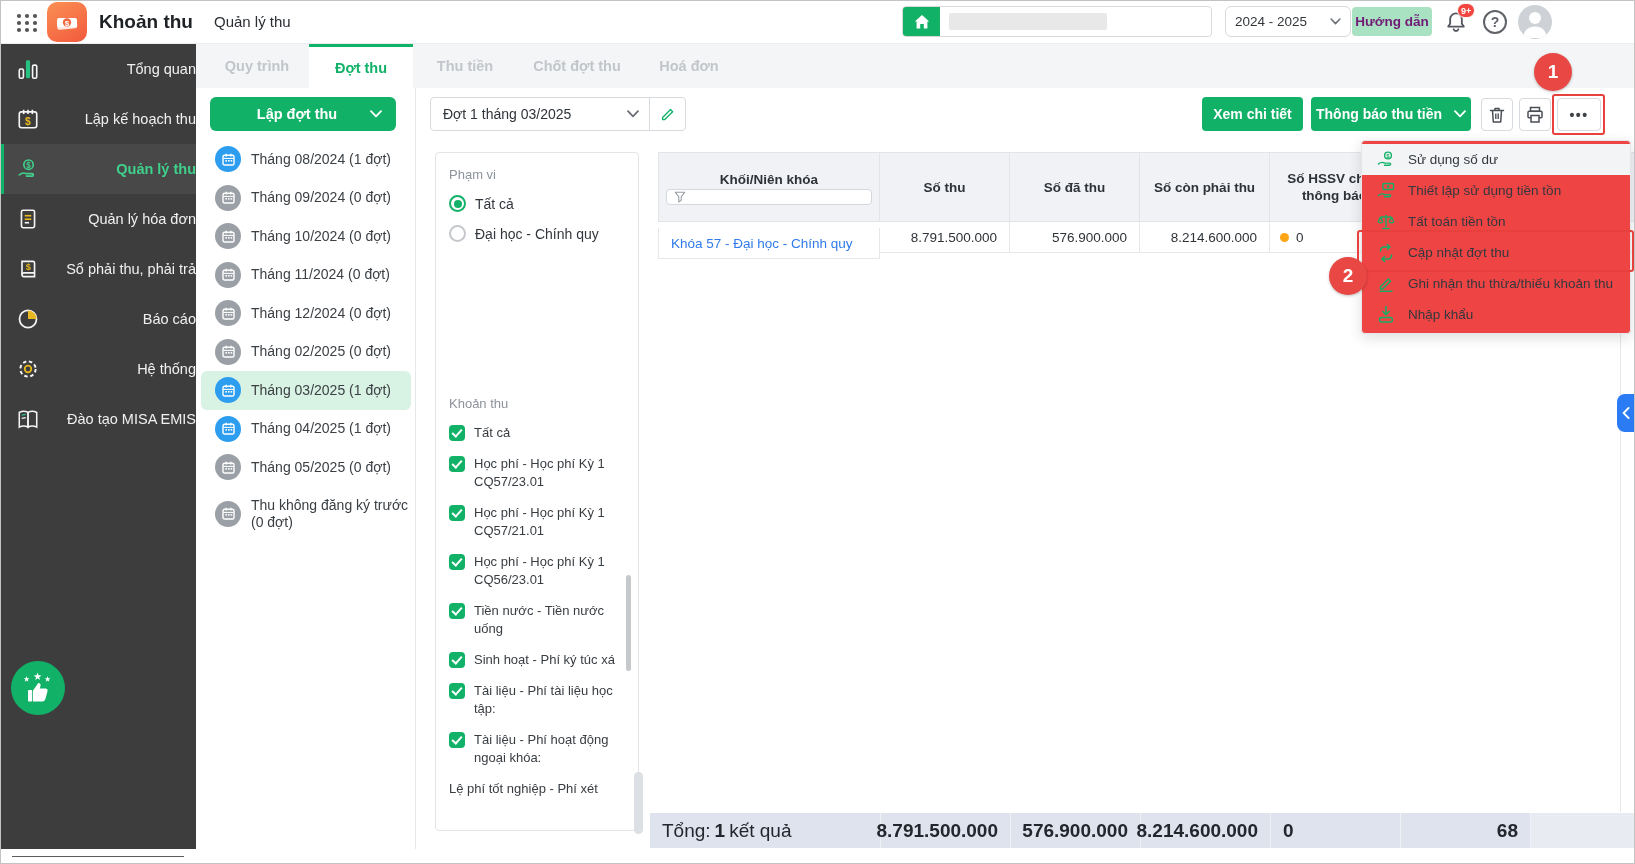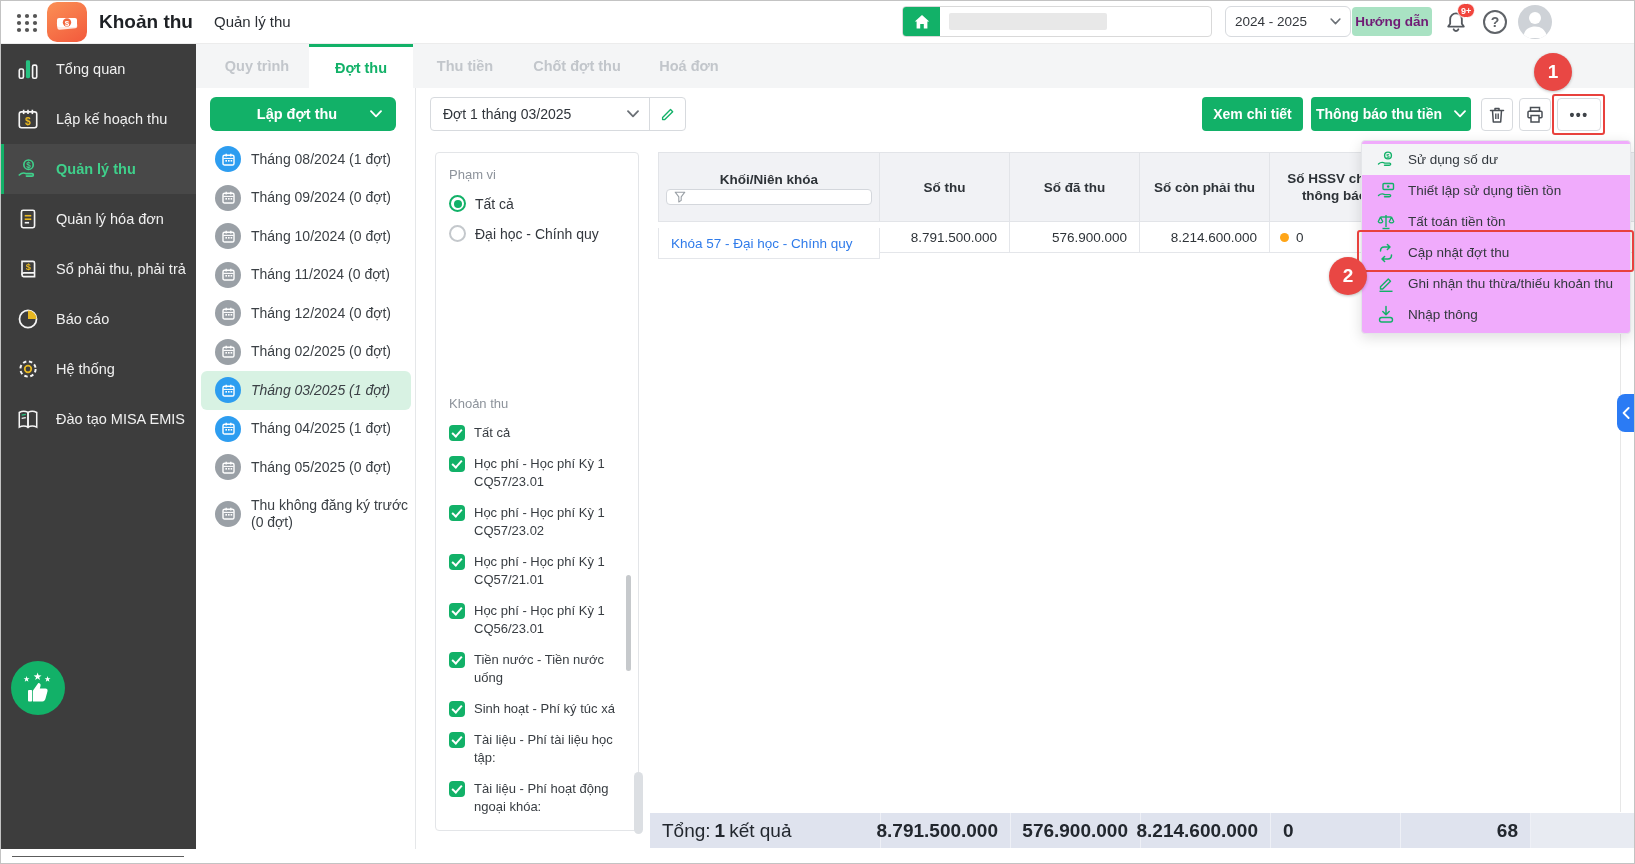--- a/index.html
+++ b/index.html
@@ -20,42 +20,42 @@
   .yearsel { position:absolute; left:1225px; top:6px; width:126px; height:31px; border:1px solid #d7dade; border-radius:6px; display:flex; align-items:center; padding:0 9px; gap:8px; font-size:13.5px; color:#33373c; cursor:pointer; }
   .yearsel span { flex:1; }
   .guide-btn { position:absolute; left:1352px; top:7px; width:80px; height:29px; background:#a9e2c3; color:#701a75; font-weight:bold; font-size:13.5px; border-radius:4px; display:flex; align-items:center; justify-content:center; cursor:pointer; }
   .bell { position:absolute; left:1443px; top:9px; width:26px; height:26px; color:#54585e; cursor:pointer; }
   .bell-badge { position:absolute; left:1457px; top:3px; min-width:18px; height:15px; background:#f1453d; border-radius:8px; border:1.5px solid #fff; color:#fff; font-size:9px; font-weight:bold; display:flex; align-items:center; justify-content:center; padding:0 3px; z-index:2; }
   .help { position:absolute; left:1483px; top:10px; width:24px; height:24px; border:2px solid #5f6368; border-radius:50%; color:#5f6368; font-weight:bold; font-size:14px; display:flex; align-items:center; justify-content:center; cursor:pointer; }
   .avatar { position:absolute; left:1518px; top:5px; width:34px; height:34px; border-radius:50%; background:#ced2d7; overflow:hidden; cursor:pointer; }
 
   
   .sidebar { position:absolute; left:0; top:44px; width:196px; height:805px; background:#3d3d3d; z-index:20; }
-  .side-item { height:50px; display:flex; align-items:center; gap:16px; padding-left:16px; color:#f0f0f0; font-size:14.5px; cursor:pointer; }
+  .side-item { height:50px; display:flex; align-items:center; gap:16px; padding-left:16px; color:#f0f0f0; font-size:14.5px; cursor:pointer;justify-content:space-between; }
   .side-item .sicon { width:24px; height:24px; flex:none; color:#f5f5f5; }
   .side-item.active { background:#484848; border-left:4px solid #12b168; padding-left:12px; color:#3fd08b; font-weight:bold; }
   .side-item.active .sicon { color:#3fd08b; }
   .feedback { position:absolute; left:11px; top:617px; width:54px; height:54px; border-radius:50%; background:#12b168; display:flex; align-items:center; justify-content:center; cursor:pointer; }
   .side-divider { position:absolute; left:12px; top:812px; width:172px; height:1px; background:#5c5c5c; }
 
   
   .tabstrip { position:absolute; left:196px; top:44px; width:1439px; height:44px; background:#f4f5f6; display:flex; padding-left:9px; z-index:10; }
   .tab { width:104px; height:44px; display:flex; align-items:center; justify-content:center; font-size:14.5px; font-weight:bold; color:#c2c6cb; cursor:pointer; }
   .tab.w { width:120px; }
   .tab.active { background:#fff; border-top:3px solid #12b168; color:#12b168; }
 
   
   .monthpanel { position:absolute; left:196px; top:88px; width:220px; height:761px; background:#fff; border-right:1px solid #e5e7e9; z-index:5; }
   .create-btn { position:absolute; left:14px; top:9px; width:186px; height:34px; background:#12b168; border-radius:6px; color:#fff; font-weight:bold; font-size:14.5px; display:flex; align-items:center; cursor:pointer; }
   .create-btn .lbl { flex:1; text-align:center; padding-left:14px; }
   .create-btn .cv { margin-right:14px; }
   .monthlist { position:absolute; left:0; top:52px; width:220px; }
   .month { height:38.5px; display:flex; align-items:center; gap:10px; padding-left:14px; margin:0 5px; border-radius:6px; font-size:14px; color:#3b4045; cursor:pointer; }
   .month.two { height:54px; }
-  .month.sel { background:#d8f2e3;font-style:italic; }
+  .month.sel { background:#d8f2e3; }
   .mico { width:26px; height:26px; border-radius:50%; background:#9aa0a6; display:flex; align-items:center; justify-content:center; flex:none; }
   .mico.blue { background:#2d9df0; }
   .month .mlabel { line-height:17px; }
 
   
   .batch-sel { position:absolute; left:430px; top:97px; width:256px; height:34px; border:1px solid #d7dade; border-radius:4px; background:#fff; display:flex; align-items:center; z-index:6; }
   .batch-sel .txt { flex:1; padding-left:12px; font-size:14px; color:#2f343a; cursor:pointer; }
   .batch-sel .cv { color:#6b7076; margin-right:10px; cursor:pointer; }
   .batch-sel .sep { width:1px; height:33px; background:#d7dade; }
   .batch-sel .pen { width:35px; display:flex; align-items:center; justify-content:center; color:#12b168; cursor:pointer; }
@@ -95,21 +95,21 @@
   
   .tfoot { position:absolute; left:650px; top:813px; width:985px; height:35px; display:grid; grid-template-columns:230px 130px 130px 130px 130px 130px 105px; z-index:4; }
   .tf { background:#dfe3ee; border-left:1px solid #eef0f6; display:flex; align-items:center; font-size:19px; color:#22272e; font-weight:bold; }
   .tf.first { border-left:none; font-weight:normal; padding-left:12px; gap:4px; }
   .tf.first b { font-weight:bold; }
   .tf.num { justify-content:flex-end; padding-right:12px; }
   .tf.left { padding-left:12px; }
   .tf.last { background:#e8ebf2; }
 
   
-  .menu { position:absolute; left:1361px; top:140px; width:270px; background:#f0abfc; border:1px solid #e4e6e9; border-radius:4px; box-shadow:0 4px 14px rgba(0,0,0,.13); padding:3px 0; z-index:45; }
+  .menu { position:absolute; left:1361px; top:140px; width:270px; background:#ef4444; border:1px solid #e4e6e9; border-radius:4px; box-shadow:0 4px 14px rgba(0,0,0,.13); padding:3px 0; z-index:45; }
   .mi { height:31px; display:flex; align-items:center; gap:12px; padding:0 14px; font-size:13.5px; color:#33383e; cursor:pointer; white-space:nowrap; }
   .mi.hover { background:#f3f4f6; }
   .mi .micon { width:20px; height:20px; flex:none; color:#12b168; }
 
   
   .redrect { position:absolute; border:2.5px solid #e8413d; border-radius:3px; z-index:50; pointer-events:none; }
   .r1 { left:1552px; top:94px; width:53px; height:41px; }
   .r2 { left:1357px; top:230px; width:277px; height:42px; }
   .stepc { position:absolute; width:38px; height:38px; border-radius:50%; background:#e94744; color:#fff; font-size:19px; font-weight:bold; display:flex; align-items:center; justify-content:center; z-index:55; box-shadow:0 1px 3px rgba(0,0,0,.25); }
   .c1 { left:1534px; top:53px; } .c2 { left:1329px; top:257px; }
@@ -507,24 +507,20 @@
       <div class="cbrow">
           <span class="cb"></span>
           <span>Tất cả</span>
         </div>
       <div class="cbrow">
           <span class="cb"></span>
           <span>Học phí - Học phí Kỳ 1 CQ57/23.01</span>
         </div>
       <div class="cbrow">
           <span class="cb"></span>
-          <span>Học phí - Học phí Kỳ 1 CQ57/23.02</span>
-        </div>
-      <div class="cbrow">
-          <span class="cb"></span>
           <span>Học phí - Học phí Kỳ 1 CQ57/21.01</span>
         </div>
       <div class="cbrow">
           <span class="cb"></span>
           <span>Học phí - Học phí Kỳ 1 CQ56/23.01</span>
         </div>
       <div class="cbrow">
           <span class="cb"></span>
           <span>Tiền nước - Tiền nước uống</span>
         </div>
@@ -620,21 +616,21 @@
     <div class="mi">
         <span class="micon"><svg width="20" height="20">
             <use href="#i-m5"></use>
           </svg></span>
         <span>Ghi nhận thu thừa/thiếu khoản thu</span>
       </div>
     <div class="mi">
         <span class="micon"><svg width="20" height="20">
             <use href="#i-m6"></use>
           </svg></span>
-        <span>Nhập thông</span>
+        <span>Nhập khẩu</span>
       </div>
   </div>
 
   <div class="redrect r1"></div>
   <div class="redrect r2"></div>
   <div class="stepc c1">1</div>
   <div class="stepc c2">2</div>
 
   <div class="vthumb"></div>
   <div class="rline"></div>

